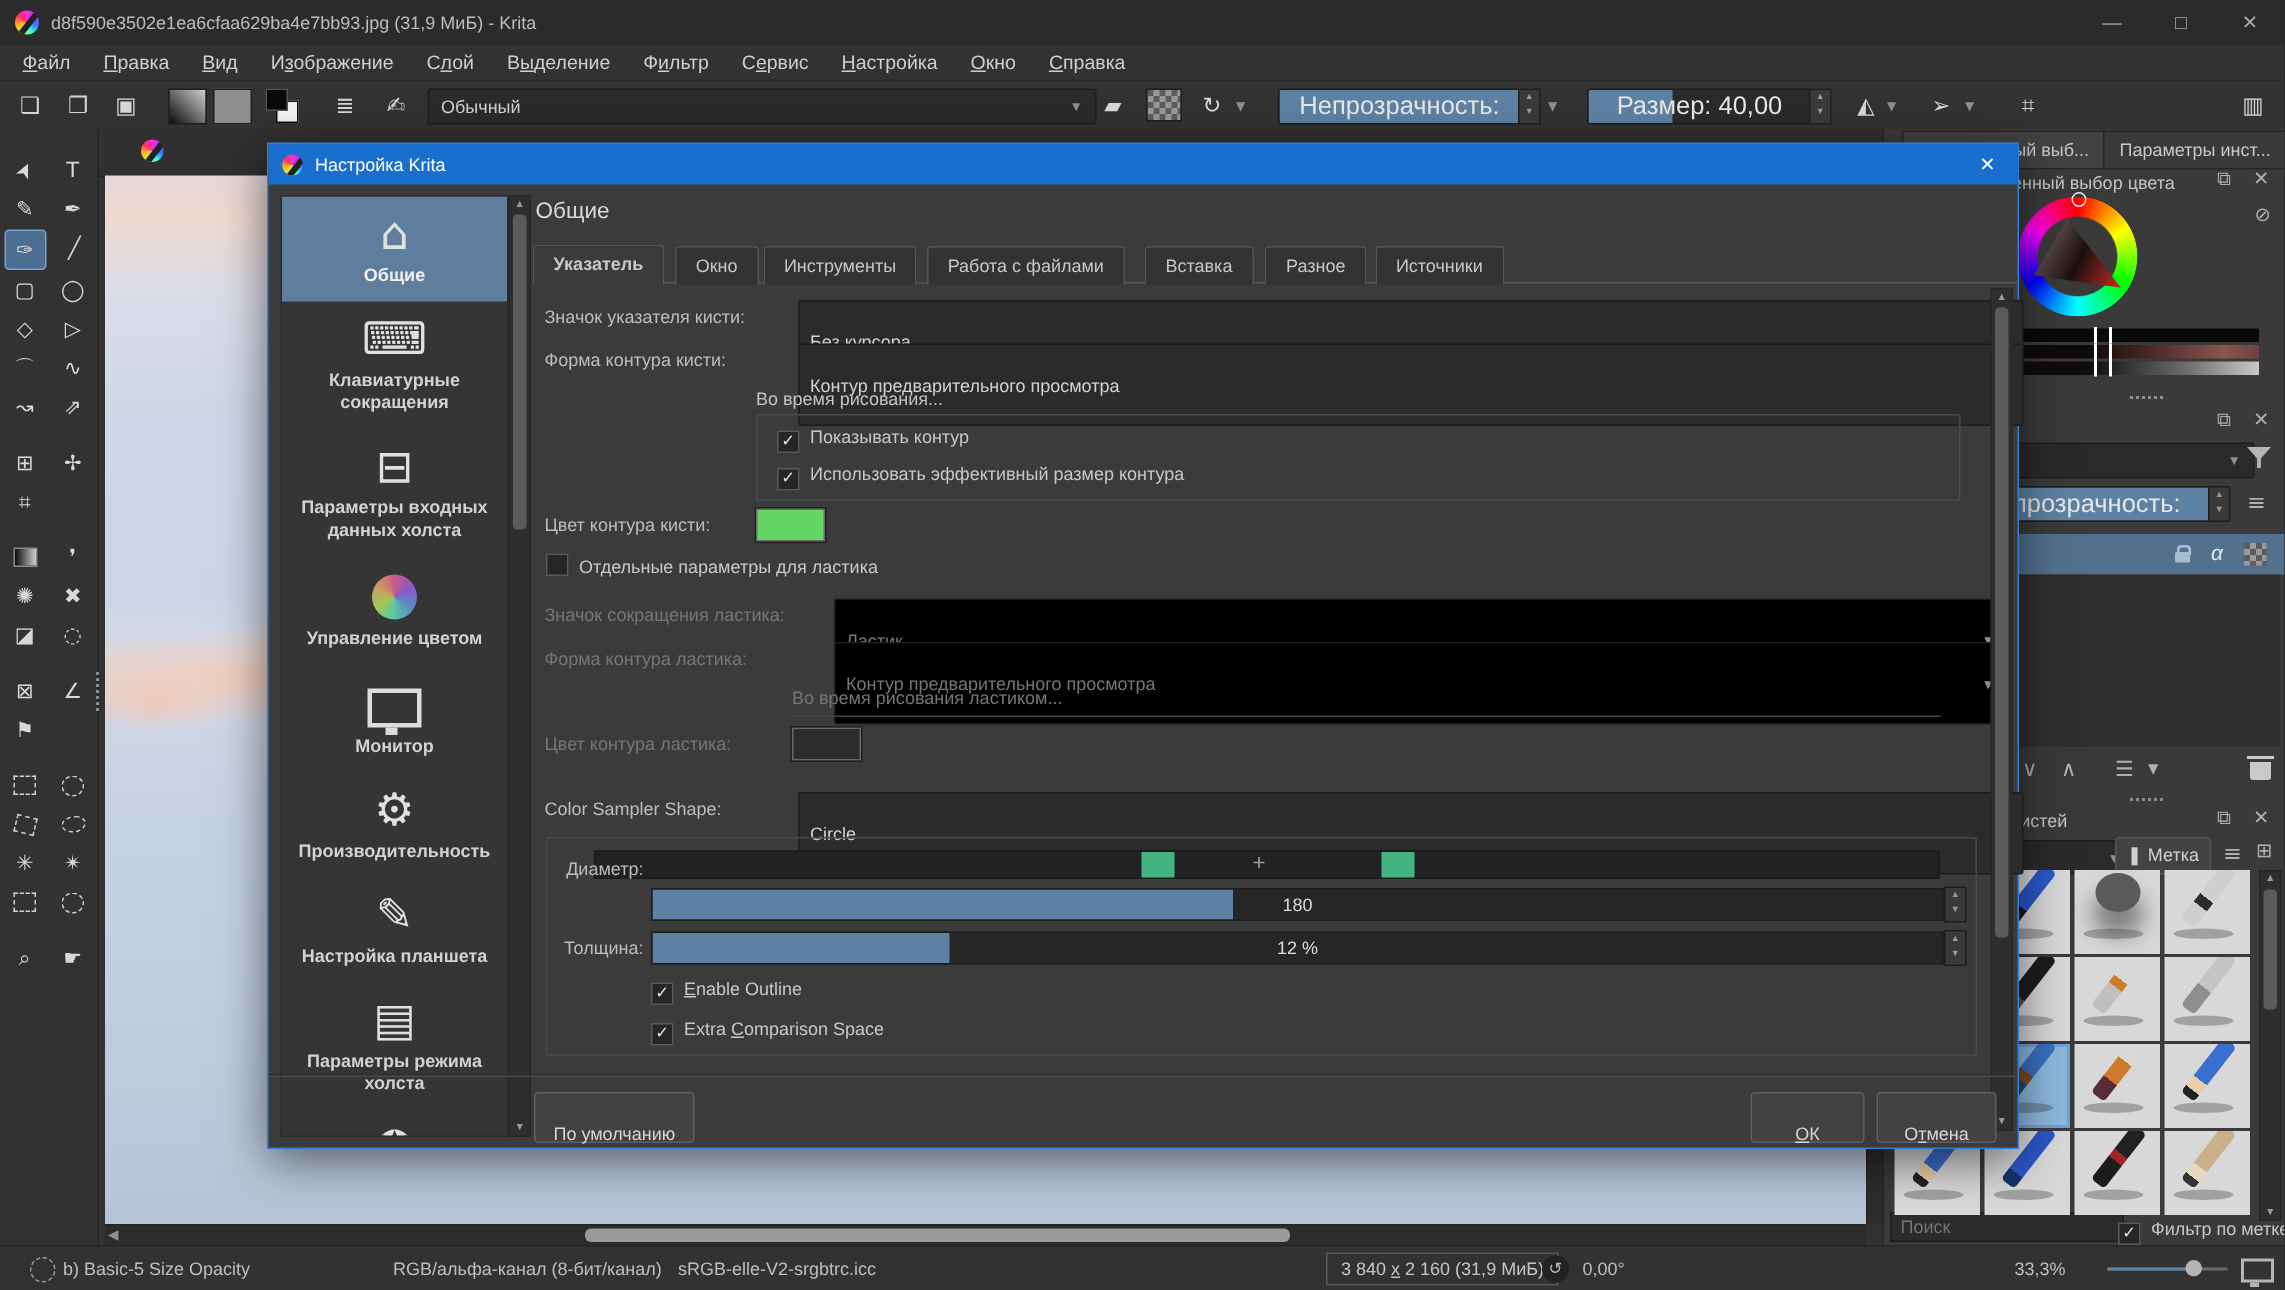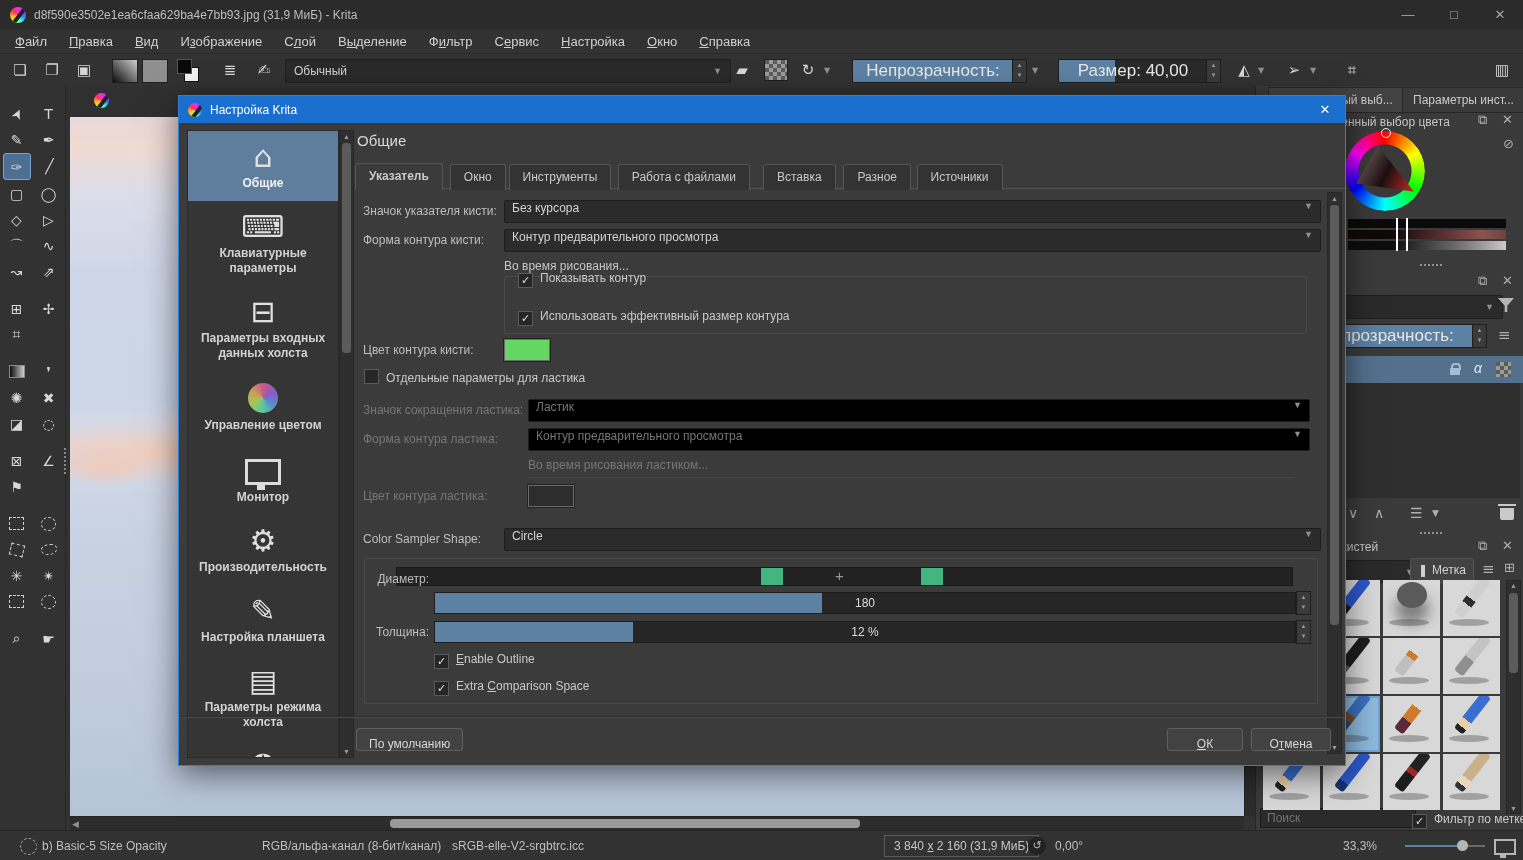--- a/index.html
+++ b/index.html
@@ -127,35 +127,35 @@
   .ico-colorwheel{display:inline-block;width:30px;height:30px;border-radius:50%;margin-top:3px;
       background:conic-gradient(#c85a8a,#8a5ac8,#5a8ac8,#5ac8a0,#a0c85a,#c8a05a,#c85a8a);}
   .vscr{position:absolute;width:13px;background:#2e2e2e;border:1px solid #272727;}
   .vscr .arr{position:absolute;left:0;right:0;text-align:center;font-size:7px;color:#9a9a9a;}
   .vscr .th{position:absolute;left:2px;right:2px;background:#5b5b5b;border-radius:3px;}
   .dhead{position:absolute;left:178px;top:36px;font-size:15px;color:#d8d8d8;}
   .dtab{position:absolute;height:25px;line-height:25px;padding:0 13px;font-size:12px;color:#c8c8c8;background:#333;border:1px solid #555;border-bottom:none;border-radius:3px 3px 0 0;}
   .dtab.sel{background:#3b3b3b;height:26px;z-index:2;font-weight:bold;}
   .tabline{position:absolute;left:176px;top:92px;width:990px;border-top:1px solid #555;}
   .dlabel{position:absolute;font-size:12px;color:#bdbdbd;white-space:nowrap;}
-  .dcombo{position:absolute;height:21px;background:#2b2b2b;border:1px solid #1d1d1d;border-radius:2px;display:flex;padding:0 7px;color:#d2d2d2;font-size:12px;}
+  .dcombo{position:absolute;height:21px;background:#2b2b2b;border:1px solid #1d1d1d;border-radius:2px;display:flex;align-items:center;padding:16px 7px;color:#d2d2d2;font-size:12px;margin-left:28px;}
   .dcombo .caret{margin-left:auto;color:#8f8f8f;font-size:9px;}
   .dcombo.dis{background:#000000;color:#767676;}
   .dis{color:#767676 !important;}
   .groupbox{position:absolute;border:1px solid #4a4a4a;border-radius:2px;}
   .cb{display:inline-block;width:13px;height:13px;background:#262626;border:1px solid #5a5a5a;color:#e0e0e0;font-size:11px;line-height:13px;text-align:center;vertical-align:-2px;margin-right:7px;}
   .cbrow{position:absolute;font-size:12px;color:#c8c8c8;white-space:nowrap;}
   .swatchbtn{position:absolute;width:44px;height:20px;border:1px solid #6a6a6a;outline:1px solid #222;}
   .dslider{position:absolute;height:20px;background:#262626;border:1px solid #1d1d1d;overflow:hidden;}
   .dslider .fill{position:absolute;left:0;top:0;bottom:0;background:#5d81a2;}
   .dslider .lab{position:absolute;left:0;right:0;top:0;bottom:0;text-align:center;line-height:20px;color:#dcdcdc;}
   .dspin{position:absolute;width:13px;height:22px;background:#3a3a3a;border:1px solid #1d1d1d;color:#9a9a9a;font-size:6px;line-height:10px;text-align:center;}
   .strip{position:absolute;background:#222;border:1px solid #1a1a1a;}
   .gmark{position:absolute;width:22px;height:17px;background:#43b581;}
-  .dbtn{position:absolute;height:23px;background:#424242;border:1px solid #5f5f5f;border-radius:3px;color:#d6d6d6;font-size:12px;text-align:center;line-height:23px;padding:4px 12px;box-sizing:border-box;}
+  .dbtn{position:absolute;height:23px;background:#424242;border:1px solid #5f5f5f;border-radius:3px;color:#d6d6d6;font-size:12px;text-align:center;line-height:23px;padding:16px 12px;box-sizing:border-box;}
   .sep{position:absolute;border-top:1px solid #2e2e2e;border-bottom:1px solid #4a4a4a;}
 
   
   .statusbar{left:0;top:830px;width:1523px;height:30px;background:#323232;border-top:1px solid #262626;padding-left:15px;}
   .stext{position:absolute;top:0;line-height:30px;color:#bfbfbf;font-size:12px;white-space:nowrap;}
   .dashcirc{position:absolute;left:20px;top:7px;width:15px;height:15px;border:1px dashed #a0a0a0;border-radius:50%;}
   .dimbox{position:absolute;left:884px;top:4px;height:20px;line-height:20px;padding:0 9px;border:1px solid #5a5a5a;color:#c6c6c6;}
   .rotico{position:absolute;left:1028px;top:6px;width:18px;height:18px;background:#222;border-radius:50%;color:#bbb;font-size:11px;text-align:center;line-height:18px;}
   .zslider{position:absolute;left:1405px;top:14px;width:80px;height:2px;background:#6a6a6a;}
   .zslider .zf{position:absolute;left:0;top:0;height:2px;width:57px;background:#5d81a2;}
@@ -507,21 +507,21 @@
       <span class="dclose">✕</span>
     </div>
 
     <div class="dside" id="dside">
         <div class="side-item sel">
           <div class="sicon">⌂</div>
           <div class="slab">Общие</div>
         </div>
         <div class="side-item">
           <div class="sicon">⌨</div>
-          <div class="slab">Клавиатурные параметры</div>
+          <div class="slab">Клавиатурные сокращения</div>
         </div>
         <div class="side-item">
           <div class="sicon">⊟</div>
           <div class="slab">Параметры входных данных холста</div>
         </div>
         <div class="side-item">
           <div><span class="ico-colorwheel"></span></div>
           <div class="slab">Управление цветом</div>
         </div>
         <div class="side-item">
@@ -561,21 +561,21 @@
     </div>
 
     <span class="dlabel" style="left:184px;top:137px">Форма контура кисти:</span>
     <div class="dcombo" style="left:325px;top:133px;width:801px">
       <span>Контур предварительного просмотра</span>
         <span class="caret">▼</span>
     </div>
 
     <span class="dlabel" style="left:325px;top:163px;color:#c4c4c4">Во время рисования...</span>
     <div class="groupbox" style="left:325px;top:180px;width:801px;height:56px"></div>
-    <div class="cbrow" style="left:339px;top:175px">
+    <div class="cbrow" style="left:339px;top:188px">
       <span class="cb">✓</span><span>Показывать контур</span>
     </div>
     <div class="cbrow" style="left:339px;top:213px">
       <span class="cb">✓</span><span>Использовать эффективный размер контура</span>
     </div>
 
     <span class="dlabel" style="left:184px;top:247px">Цвет контура кисти:</span>
     <span class="swatchbtn" style="left: 325px; top: 243px; background: rgb(99, 214, 99);" id="sw-green"></span>
 
     <div class="cbrow" style="left:185px;top:273px">

